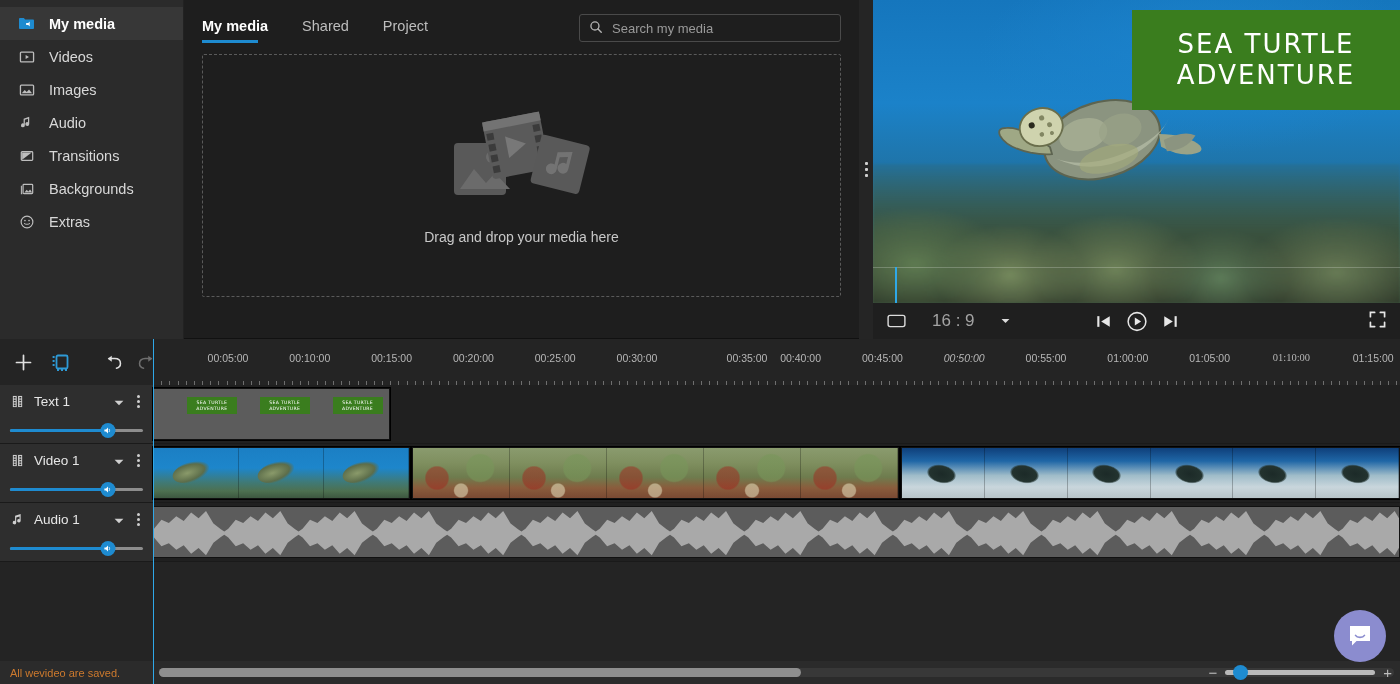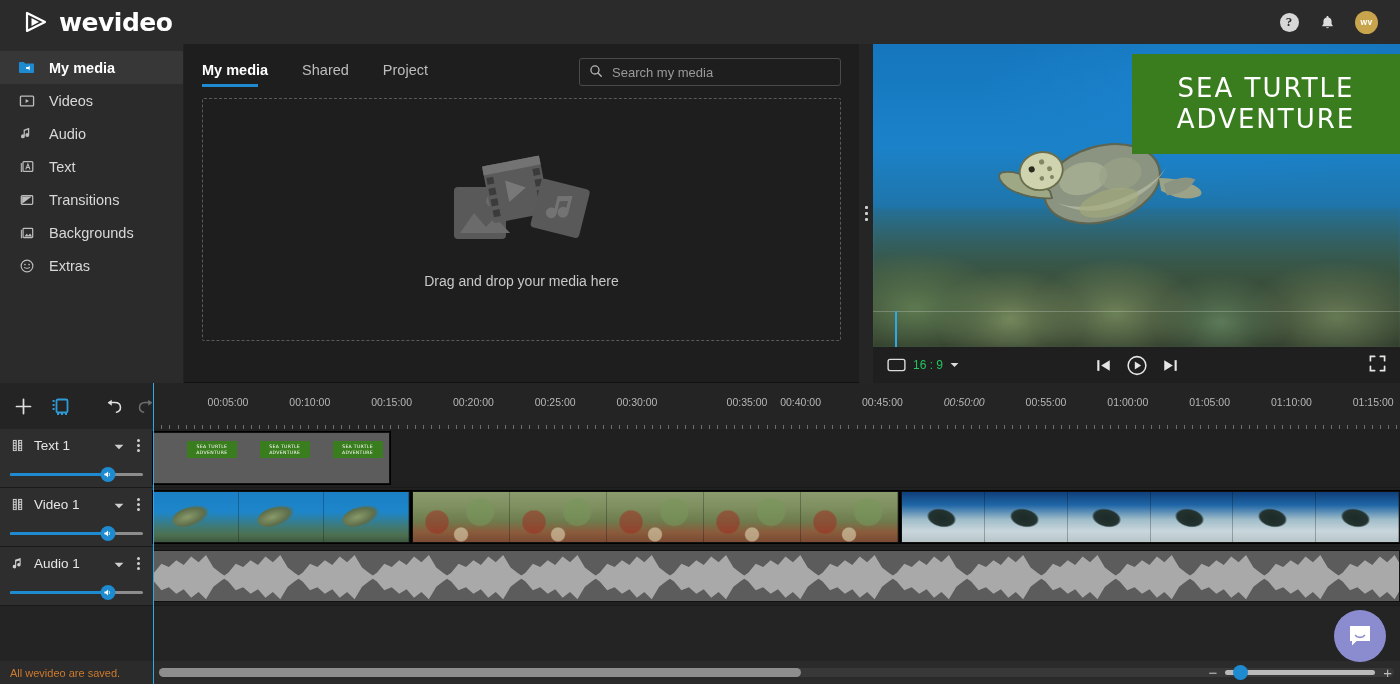--- a/index.html
+++ b/index.html
@@ -132,21 +132,21 @@
     color: #fff; font-size: 26px; letter-spacing: 2px; font-weight: 400;
     font-family: "DejaVu Sans", sans-serif; line-height: 1.1;
   }
   .stage-playhead { position:absolute; left: 22px; bottom: 0; width: 2px; height: 36px; background: #2fa8e8; }
   .stage-scrubline { position:absolute; left:0; right:0; bottom: 35px; height: 1px; background: rgba(255,255,255,0.22);}
 
   .player-bar {
     height: 36px; flex: 0 0 36px; background: #1f1f1f; display:flex; align-items:center;
     padding: 0 14px; position: relative;
   }
-  .ratio { display:flex; align-items:center; gap: 7px; color: #22c55e; font-size: 12px; cursor:pointer;}
+  .ratio { display:flex; align-items:center; gap: 26px; color: #a3a3a3; font-size: 17px; cursor:pointer;}
   .transport { position:absolute; left: 50%; transform: translateX(-50%); display:flex; align-items:center; gap: 15px;}
   .fs-btn { margin-left: auto; cursor:pointer; }
 
   
   .timeline { flex: 1 1 auto; background: #242424; display:flex; flex-direction: column; position:relative; }
   .tl-top { height: 46px; flex: 0 0 46px; display:flex; position:relative; }
   .tl-tools { width: 153px; flex: 0 0 153px; display:flex; align-items:center; gap: 18px; padding-left: 14px; background:#242424;}
   .tool { cursor:pointer; display:flex; align-items:center; }
   .ruler { flex: 1 1 auto; position: relative; overflow: hidden; }
   .ruler-label { position:absolute; top: 13px; font-size: 10.5px; color: #b6b6b6; transform: translateX(-50%); white-space:nowrap;}
@@ -230,41 +230,20 @@
     position:absolute; right: 14px; bottom: 22px; width: 52px; height: 52px; border-radius: 50%;
     background: #8b8ccf; display:flex; align-items:center; justify-content:center; cursor:pointer; z-index: 20;
   }
   .media-thin-divider { position:absolute; left:0; right:0; bottom:0; height:1px; background:#111;}
 </style>
 </head>
 <body>
 
 <div class="app">
 
-  <div class="topbar">
-    <div class="brand">
-      <svg class="brand-logo" viewBox="0 0 26 26">
-        <path d="M3 4 L3 22 L21 13 Z" fill="none" stroke="#fff" stroke-width="2.2" stroke-linejoin="round"></path>
-        <path d="M7.5 9 L7.5 17 L15 13 Z" fill="#fff"></path>
-      </svg>
-      <span class="brand-name">wevideo</span>
-    </div>
-    <div class="topbar-right">
-      <div class="circ-icon">
-        <div class="help-circle">?</div>
-      </div>
-      <div class="circ-icon">
-        <svg width="17" height="17" viewBox="0 0 20 20">
-          <path d="M10 2.4c-.7 0-1.2.5-1.2 1.1v.6C6.6 4.6 5.2 6.4 5.2 8.6v3.2l-1.3 1.8v.9h12.2v-.9l-1.3-1.8V8.6c0-2.2-1.4-4-3.6-4.5v-.6c0-.6-.5-1.1-1.2-1.1z" fill="#ddd"></path>
-          <path d="M8.2 15.6a1.9 1.9 0 0 0 3.6 0z" fill="#ddd"></path>
-        </svg>
-      </div>
-      <div class="avatar">wv</div>
-    </div>
-  </div>
 
 
   <div class="middle">
 
     <div class="sidebar">
       <div class="side-item active">
         <span class="side-ico">
           <svg width="17" height="15" viewBox="0 0 18 16">
               <path d="M1 3.2a1 1 0 0 1 1-1h4.2l1.3 1.6H16a1 1 0 0 1 1 1v8.1a1 1 0 0 1-1 1H2a1 1 0 0 1-1-1z" fill="#1e8bd0"></path>
               <path d="M8.6 7.4h2.3l1.5-1.6v5.4l-1.5-1.6H8.6z" fill="#fff"></path>
@@ -276,35 +255,34 @@
         <span class="side-ico">
           <svg width="16" height="14" viewBox="0 0 18 16">
               <rect x="1.5" y="2.5" width="15" height="11" rx="1" fill="none" stroke="#bdbdbd" stroke-width="1.5"></rect>
               <path d="M7.4 5.7v4.6l3.9-2.3z" fill="#bdbdbd"></path>
             </svg>
         </span>
         <span>Videos</span>
       </div>
       <div class="side-item">
         <span class="side-ico">
+          <svg width="16" height="14" viewBox="0 0 18 16">
+              <rect x="1.5" y="2.5" width="15" height="11" rx="1" fill="none" stroke="#bdbdbd" stroke-width="1.5"></rect>
+              <path d="M3 11.7l3.4-3.6 2.3 2.3 2.6-2.9 3.5 4.2z" fill="#bdbdbd"></path>
+            </svg>
+        </span>
+        <span>Images</span>
+      </div>
+      <div class="side-item">
+        <span class="side-ico">
           <svg width="16" height="15" viewBox="0 0 18 16">
               <path d="M11.5 1.6v8.1a2.2 2.2 0 1 1-1.4-2v-4L6.6 4.9v6.3a2.2 2.2 0 1 1-1.4-2V3.7z" fill="#bdbdbd"></path>
             </svg>
         </span>
         <span>Audio</span>
-      </div>
-      <div class="side-item">
-        <span class="side-ico">
-          <svg width="16" height="15" viewBox="0 0 18 16">
-              <rect x="4.5" y="2.5" width="11" height="11" rx="1" fill="none" stroke="#bdbdbd" stroke-width="1.4"></rect>
-              <path d="M2.6 4.2v9.3h1.1" fill="none" stroke="#bdbdbd" stroke-width="1.2"></path>
-              <path d="M7.6 11.2l2.4-6 2.4 6M8.6 9.2h2.9" fill="none" stroke="#bdbdbd" stroke-width="1.2"></path>
-            </svg>
-        </span>
-        <span>Text</span>
       </div>
       <div class="side-item">
         <span class="side-ico">
           <svg width="16" height="14" viewBox="0 0 18 16">
               <rect x="2.5" y="3" width="13" height="10" rx="1" fill="none" stroke="#bdbdbd" stroke-width="1.4"></rect>
               <path d="M3.4 12.2V3.9h11z" fill="#bdbdbd"></path>
             </svg>
         </span>
         <span>Transitions</span>
       </div>
@@ -658,21 +636,21 @@
           <div class="ruler-label" style="left: 320.4px;">00:20:00</div>
           <div class="ruler-label" style="left: 402.2px;">00:25:00</div>
           <div class="ruler-label" style="left: 484px;">00:30:00</div>
           <div class="ruler-label" style="left: 594px;">00:35:00</div>
           <div class="ruler-label" style="left: 647.6px;">00:40:00</div>
           <div class="ruler-label" style="left: 729.4px;">00:45:00</div>
           <div class="ruler-label" style="left: 811.2px; font-style: italic;">00:50:00</div>
           <div class="ruler-label" style="left: 893px;">00:55:00</div>
           <div class="ruler-label" style="left: 974.8px;">01:00:00</div>
           <div class="ruler-label" style="left: 1056.6px;">01:05:00</div>
-          <div class="ruler-label" style="left: 1138.4px;">01:10:00</div>
+          <div class="ruler-label" style="left: 1138.4px; font-family: Liberation Serif, serif;">01:10:00</div>
           <div class="ruler-label" style="left: 1220.2px;">01:15:00</div>
         </div>
     </div>
 
     <div class="tracks">
 
       <div class="track">
         <div class="track-head">
           <div class="th-row">
             <span class="th-ico">

